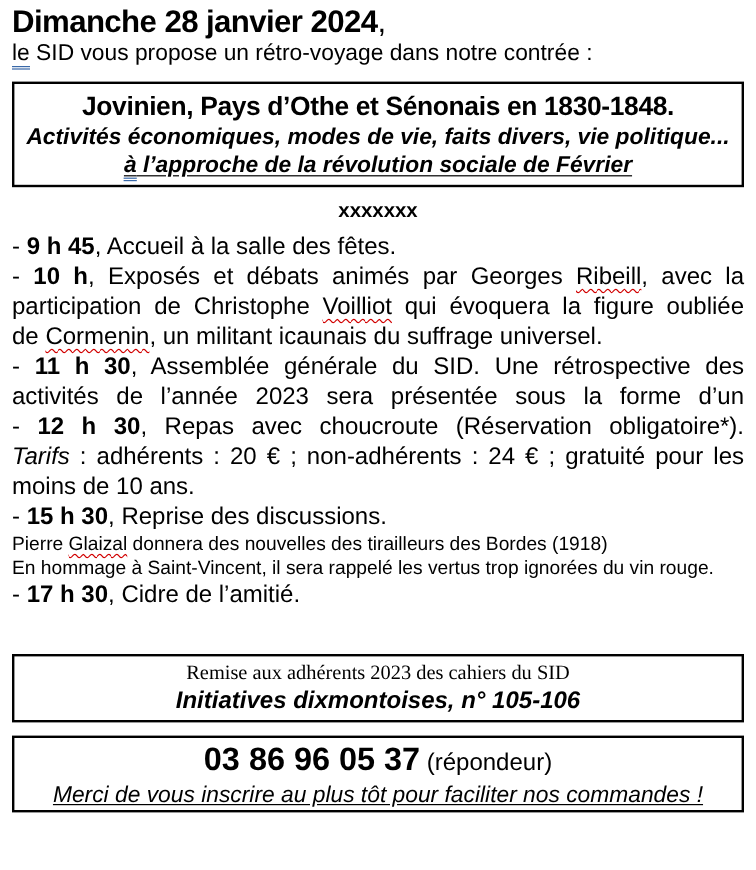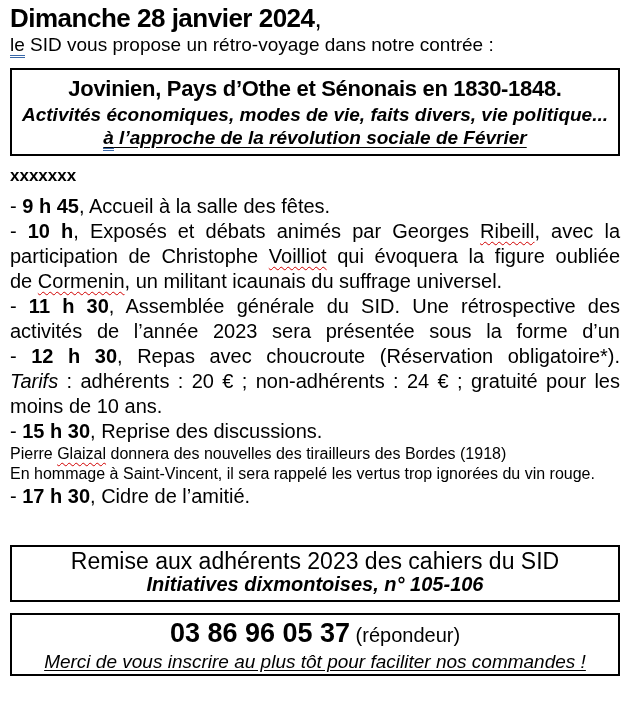--- a/index.html
+++ b/index.html
@@ -18,41 +18,41 @@
 
   
   .box { border:2px solid #000; text-align:center; }
   .box1 { margin-top:12px; padding:3px 6px 5px 6px; }
   .box1-title { font-size:22px; line-height:31px; font-weight:bold; letter-spacing:-0.3px; }
   .box1-l2 { font-size:19px; line-height:22px; font-weight:bold; font-style:italic; }
   .box1-l3 { font-size:19px; line-height:23px; font-weight:bold; font-style:italic; }
   .u { text-decoration:underline; text-underline-offset:3px; }
 
   
-  .sep { text-align:left; font-weight:bold; font-size:17px; line-height:20px; margin-top:10px; margin-bottom:8px; }
+  .sep { text-align:center; font-weight:bold; font-size:17px; line-height:20px; margin-top:10px; margin-bottom:8px; }
 
   
   .schedule { margin-top:0; }
   .line { font-size:20px; line-height:25px; white-space:normal; }
   .line.justify { text-align:justify; text-align-last:justify; }
   .line.small { font-size:16px; line-height:20px; }
   .b { font-weight:bold; }
   .i { font-style:italic; }
   .sq {
     text-decoration-line:underline;
     text-decoration-style:wavy;
     text-decoration-color:#d10000;
     text-decoration-thickness:1px;
     text-underline-offset:3px;
     text-align:right;
   }
 
   
   .box2 { margin-top:36px; padding:3px 6px; }
-  .box2-l1 { font-size:23px; line-height:22px; }
+  .box2-l1 { font-size:17px; line-height:22px;font-family:Liberation Serif, serif; }
   .box2-l2 { font-size:20px; line-height:25px; font-weight:bold; font-style:italic; }
 
   .box3 { margin-top:11px; padding:3px 6px 1px 6px; }
   .box3-l1 { font-size:20px; line-height:25px; }
   .sup-star { font-size:24px; vertical-align:4px; }
   .box3-phone { font-size:27px; line-height:31px; }
   .box3-phone .num { font-weight:bold; }
   .box3-phone .suffix { font-size:20px; }
   .box3-l3 { font-size:19px; line-height:22px; font-style:italic; text-decoration:underline; text-underline-offset:2px; }
 </style>

